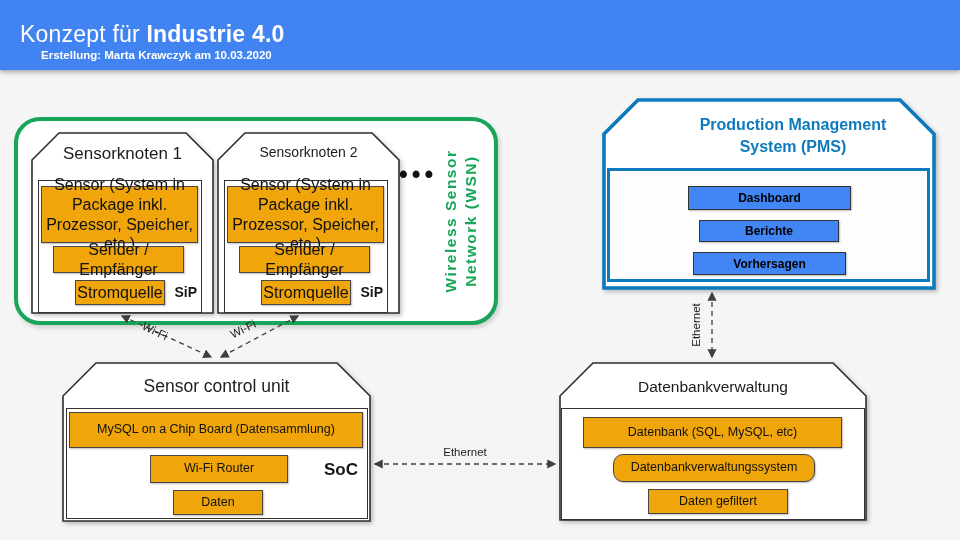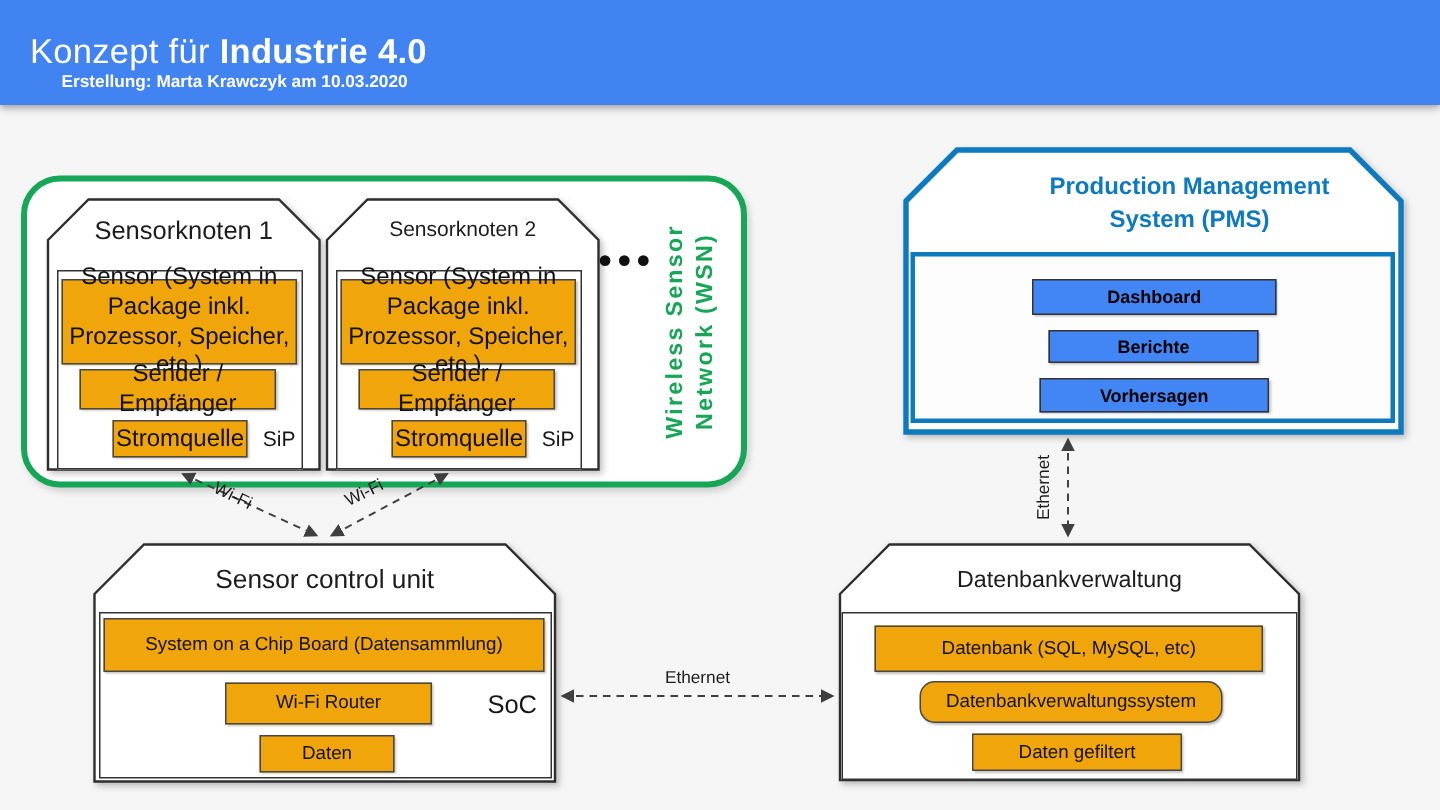--- a/index.html
+++ b/index.html
@@ -23,21 +23,21 @@
 
   .innerbox{position:absolute;background:#ffffff;border:1.5px solid #333;}
   .innerbox.blue{border:3.5px solid #0d7abe;background:#fdfdfd;}
 
   .obox{position:absolute;background:#f0a50a;border:1px solid #474747;color:#111;
         display:flex;align-items:center;justify-content:center;text-align:center;
         font-size:16px;line-height:1.22;box-shadow:1px 1px 1.5px rgba(0,0,0,.25);padding:1px 4px;box-sizing:border-box;}
   .btn{position:absolute;background:#4285f4;border:1.5px solid #333;color:#000;
        display:flex;align-items:center;justify-content:center;font-size:12px;font-weight:700;
        box-shadow:1px 1px 1.5px rgba(0,0,0,.25);box-sizing:border-box;}
-  .tag{position:absolute;color:#161616;}
+  .tag{position:absolute;color:#161616;font-weight:bold;}
 
   
   .wsn{position:absolute;left:14px;top:117px;width:484px;height:208px;background:#fff;
        border:4px solid #17a657;border-radius:26px;box-shadow:2px 3px 4px rgba(0,0,0,.15);box-sizing:border-box;}
   .wsn-label{position:absolute;left:461px;top:221px;transform:translate(-50%,-50%) rotate(-90deg);
        color:#17a657;font-size:15.5px;font-weight:700;letter-spacing:1.5px;text-align:center;
        white-space:nowrap;line-height:1.3;}
   .dots{position:absolute;left:399px;top:160px;font-size:25px;font-weight:700;color:#111;letter-spacing:4px;}
 
   
@@ -103,21 +103,21 @@
     <div class="btn" style="left:95px;top:120px;width:140px;height:22px;">Berichte</div>
     <div class="btn" style="left:89px;top:152px;width:153px;height:23px;">Vorhersagen</div>
   </div>
 
   <div class="card" style="left:63px;top:363px;width:307px;height:158px;">
     <svg class="outline" width="307" height="158" viewBox="0 0 307 158">
       <polygon points="0,33 33,0 274,0 307,33 307,158 0,158"></polygon>
     </svg>
     <div class="card-title" style="top:13px;font-size:17.5px;">Sensor control unit</div>
     <div class="innerbox" style="left:3px;top:45px;width:300px;height:109px;"></div>
-    <div class="obox" style="left:6px;top:49px;width:294px;height:36px;font-size:12.5px;">System on a Chip Board (Datensammlung)</div>
+    <div class="obox" style="left:6px;top:49px;width:294px;height:36px;font-size:12.5px;">MySQL on a Chip Board (Datensammlung)</div>
     <div class="obox" style="left:87px;top:92px;width:138px;height:28px;font-size:12.5px;">Wi-Fi Router</div>
     <div class="tag" style="right:12px;top:97px;font-size:17px;">SoC</div>
     <div class="obox" style="left:110px;top:127px;width:90px;height:25px;font-size:12.5px;">Daten</div>
   </div>
 
   <div class="card" style="left:560px;top:363px;width:306px;height:157px;">
     <svg class="outline" width="306" height="157" viewBox="0 0 306 157">
       <polygon points="0,33 33,0 273,0 306,33 306,157 0,157"></polygon>
     </svg>
     <div class="card-title" style="top:15px;font-size:15.5px;">Datenbankverwaltung</div>

